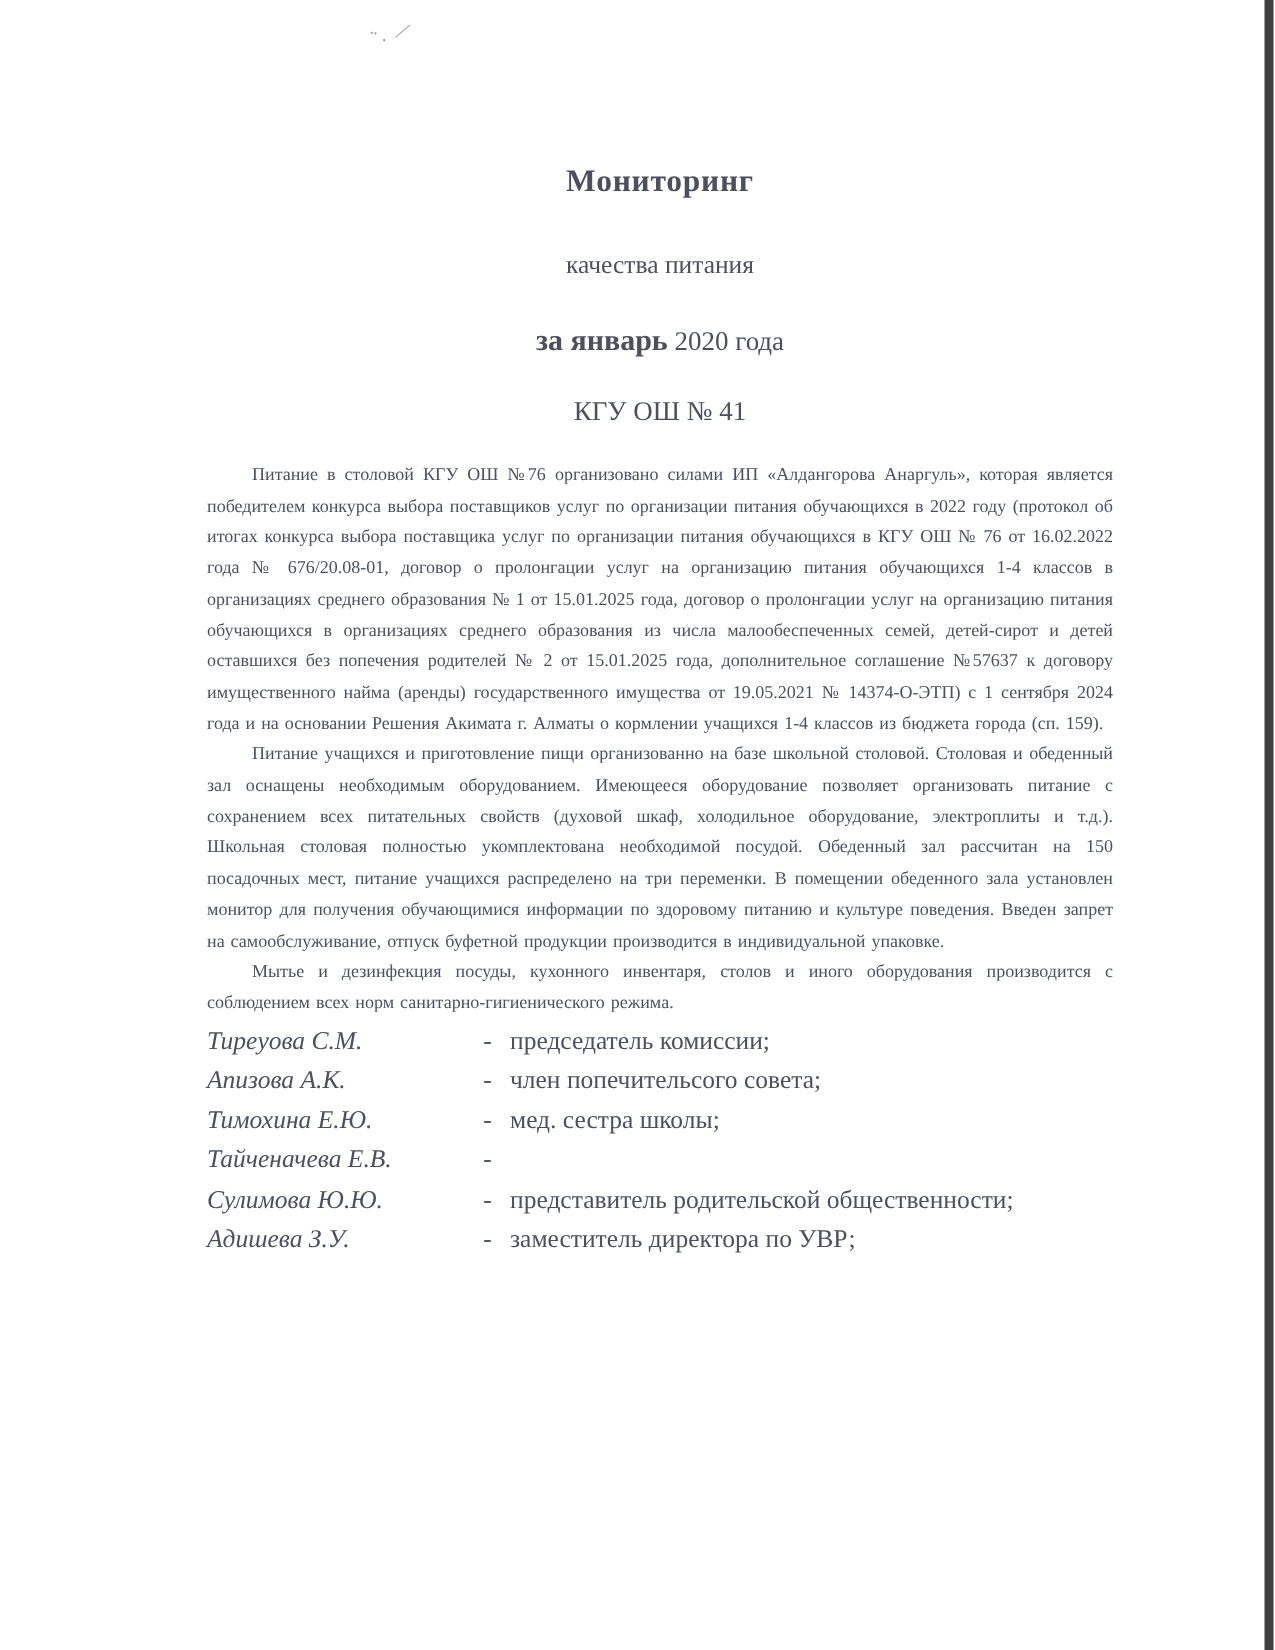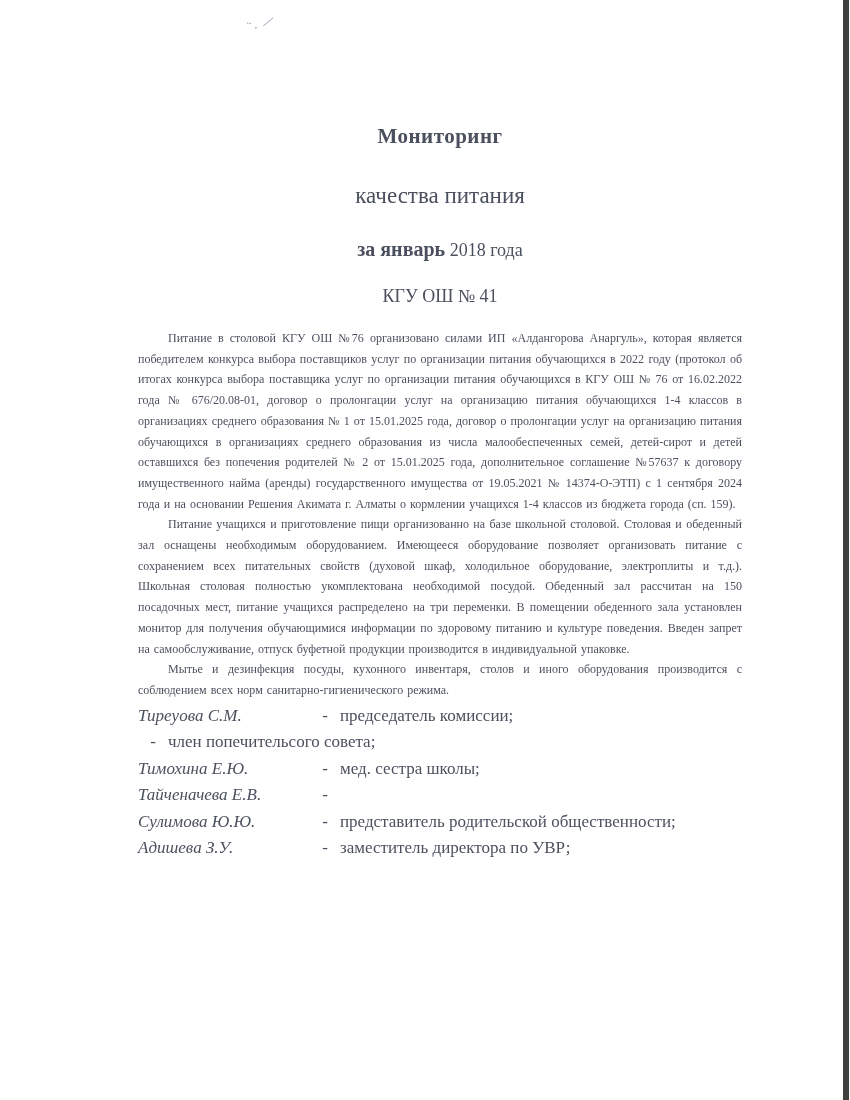--- a/index.html
+++ b/index.html
@@ -17,22 +17,22 @@
     background:#3f3f3f;
   }
   
   .pen-mark { position:absolute; color:rgba(85,93,122,.62); font-size:14px; }
   .pen-mark-1 { left:246px; top:20px; transform:rotate(8deg); letter-spacing:3px; }
   .pen-mark-2 { left:267px; top:13px; transform:rotate(14deg); font-size:16px; }
 
   .content { position:absolute; left:138px; top:0; width:604px; padding-top:108px; }
 
   .title-block { text-align:center; }
-  .doc-title   { margin:16px; font-size:21px; font-weight:bold; letter-spacing:.5px; }
-  .doc-sub     { margin:34px 0 0; font-size:23px; }
+  .doc-title   { margin:0; font-size:21px; font-weight:bold; letter-spacing:.5px; }
+  .doc-sub     { margin:34px 0 0; font-size:17px; }
   .doc-month   { margin:29px 0 0; font-size:18px; }
   .doc-month .b{ font-weight:bold; font-size:20px; }
   .doc-school  { margin:25px 0 0; font-size:18px; }
 
   .body-text { margin-top:21px; }
   p.body {
     margin:0; font-size:12px; line-height:20.7px;
     text-align:justify; text-indent:30px;
     word-spacing:1px;
   }
@@ -50,39 +50,40 @@
 <div class="page">
 
   <span class="pen-mark pen-mark-1">¨·</span>
   <span class="pen-mark pen-mark-2">∕</span>
 
   <div class="content">
 
     <div class="title-block">
       <div class="doc-title">Мониторинг</div>
       <div class="doc-sub">качества питания</div>
-      <div class="doc-month"><span class="b">за январь</span><span> 2018 года</span></div>
+      <div class="doc-month"><span class="b">за январь</span><span> 2020 года</span></div>
       <div class="doc-school">КГУ ОШ № 41</div>
     </div>
 
     <div class="body-text">
       <p class="body">Питание в столовой КГУ ОШ №76 организовано силами ИП «Алдангорова Анаргуль», которая является победителем конкурса выбора поставщиков услуг по организации питания обучающихся в 2022 году (протокол об итогах конкурса выбора поставщика услуг по организации питания обучающихся в КГУ ОШ № 76 от 16.02.2022 года № 676/20.08-01, договор о пролонгации услуг на организацию питания обучающихся 1-4 классов в организациях среднего образования № 1 от 15.01.2025 года, договор о пролонгации услуг на организацию питания обучающихся в организациях среднего образования из числа малообеспеченных семей, детей-сирот и детей оставшихся без попечения родителей № 2 от 15.01.2025 года, дополнительное соглашение №57637 к договору имущественного найма (аренды) государственного имущества от 19.05.2021 № 14374-О-ЭТП) с 1 сентября 2024 года и на основании Решения Акимата г. Алматы о кормлении учащихся 1-4 классов из бюджета города (сп. 159).</p>
       <p class="body">Питание учащихся и приготовление пищи организованно на базе школьной столовой. Столовая и обеденный зал оснащены необходимым оборудованием. Имеющееся оборудование позволяет организовать питание с сохранением всех питательных свойств (духовой шкаф, холодильное оборудование, электроплиты и т.д.). Школьная столовая полностью укомплектована необходимой посудой. Обеденный зал рассчитан на 150 посадочных мест, питание учащихся распределено на три переменки. В помещении обеденного зала установлен монитор для получения обучающимися информации по здоровому питанию и культуре поведения. Введен запрет на самообслуживание, отпуск буфетной продукции производится в индивидуальной упаковке.</p>
       <p class="body">Мытье и дезинфекция посуды, кухонного инвентаря, столов и иного оборудования производится с соблюдением всех норм санитарно-гигиенического режима.</p>
     </div>
 
     <div class="roster">
 
       <div class="roster-row">
         <span class="roster-name">Тиреуова С.М.</span>
         <span class="roster-dash">-</span>
         <span class="roster-role">председатель комиссии;</span>
       </div>
 
       <div class="roster-row">
+        <span class="roster-name">Апизова А.К.</span>
         <span class="roster-dash">-</span>
         <span class="roster-role">член попечительсого совета;</span>
       </div>
 
       <div class="roster-row">
         <span class="roster-name">Тимохина Е.Ю.</span>
         <span class="roster-dash">-</span>
         <span class="roster-role">мед. сестра школы;</span>
       </div>
 

